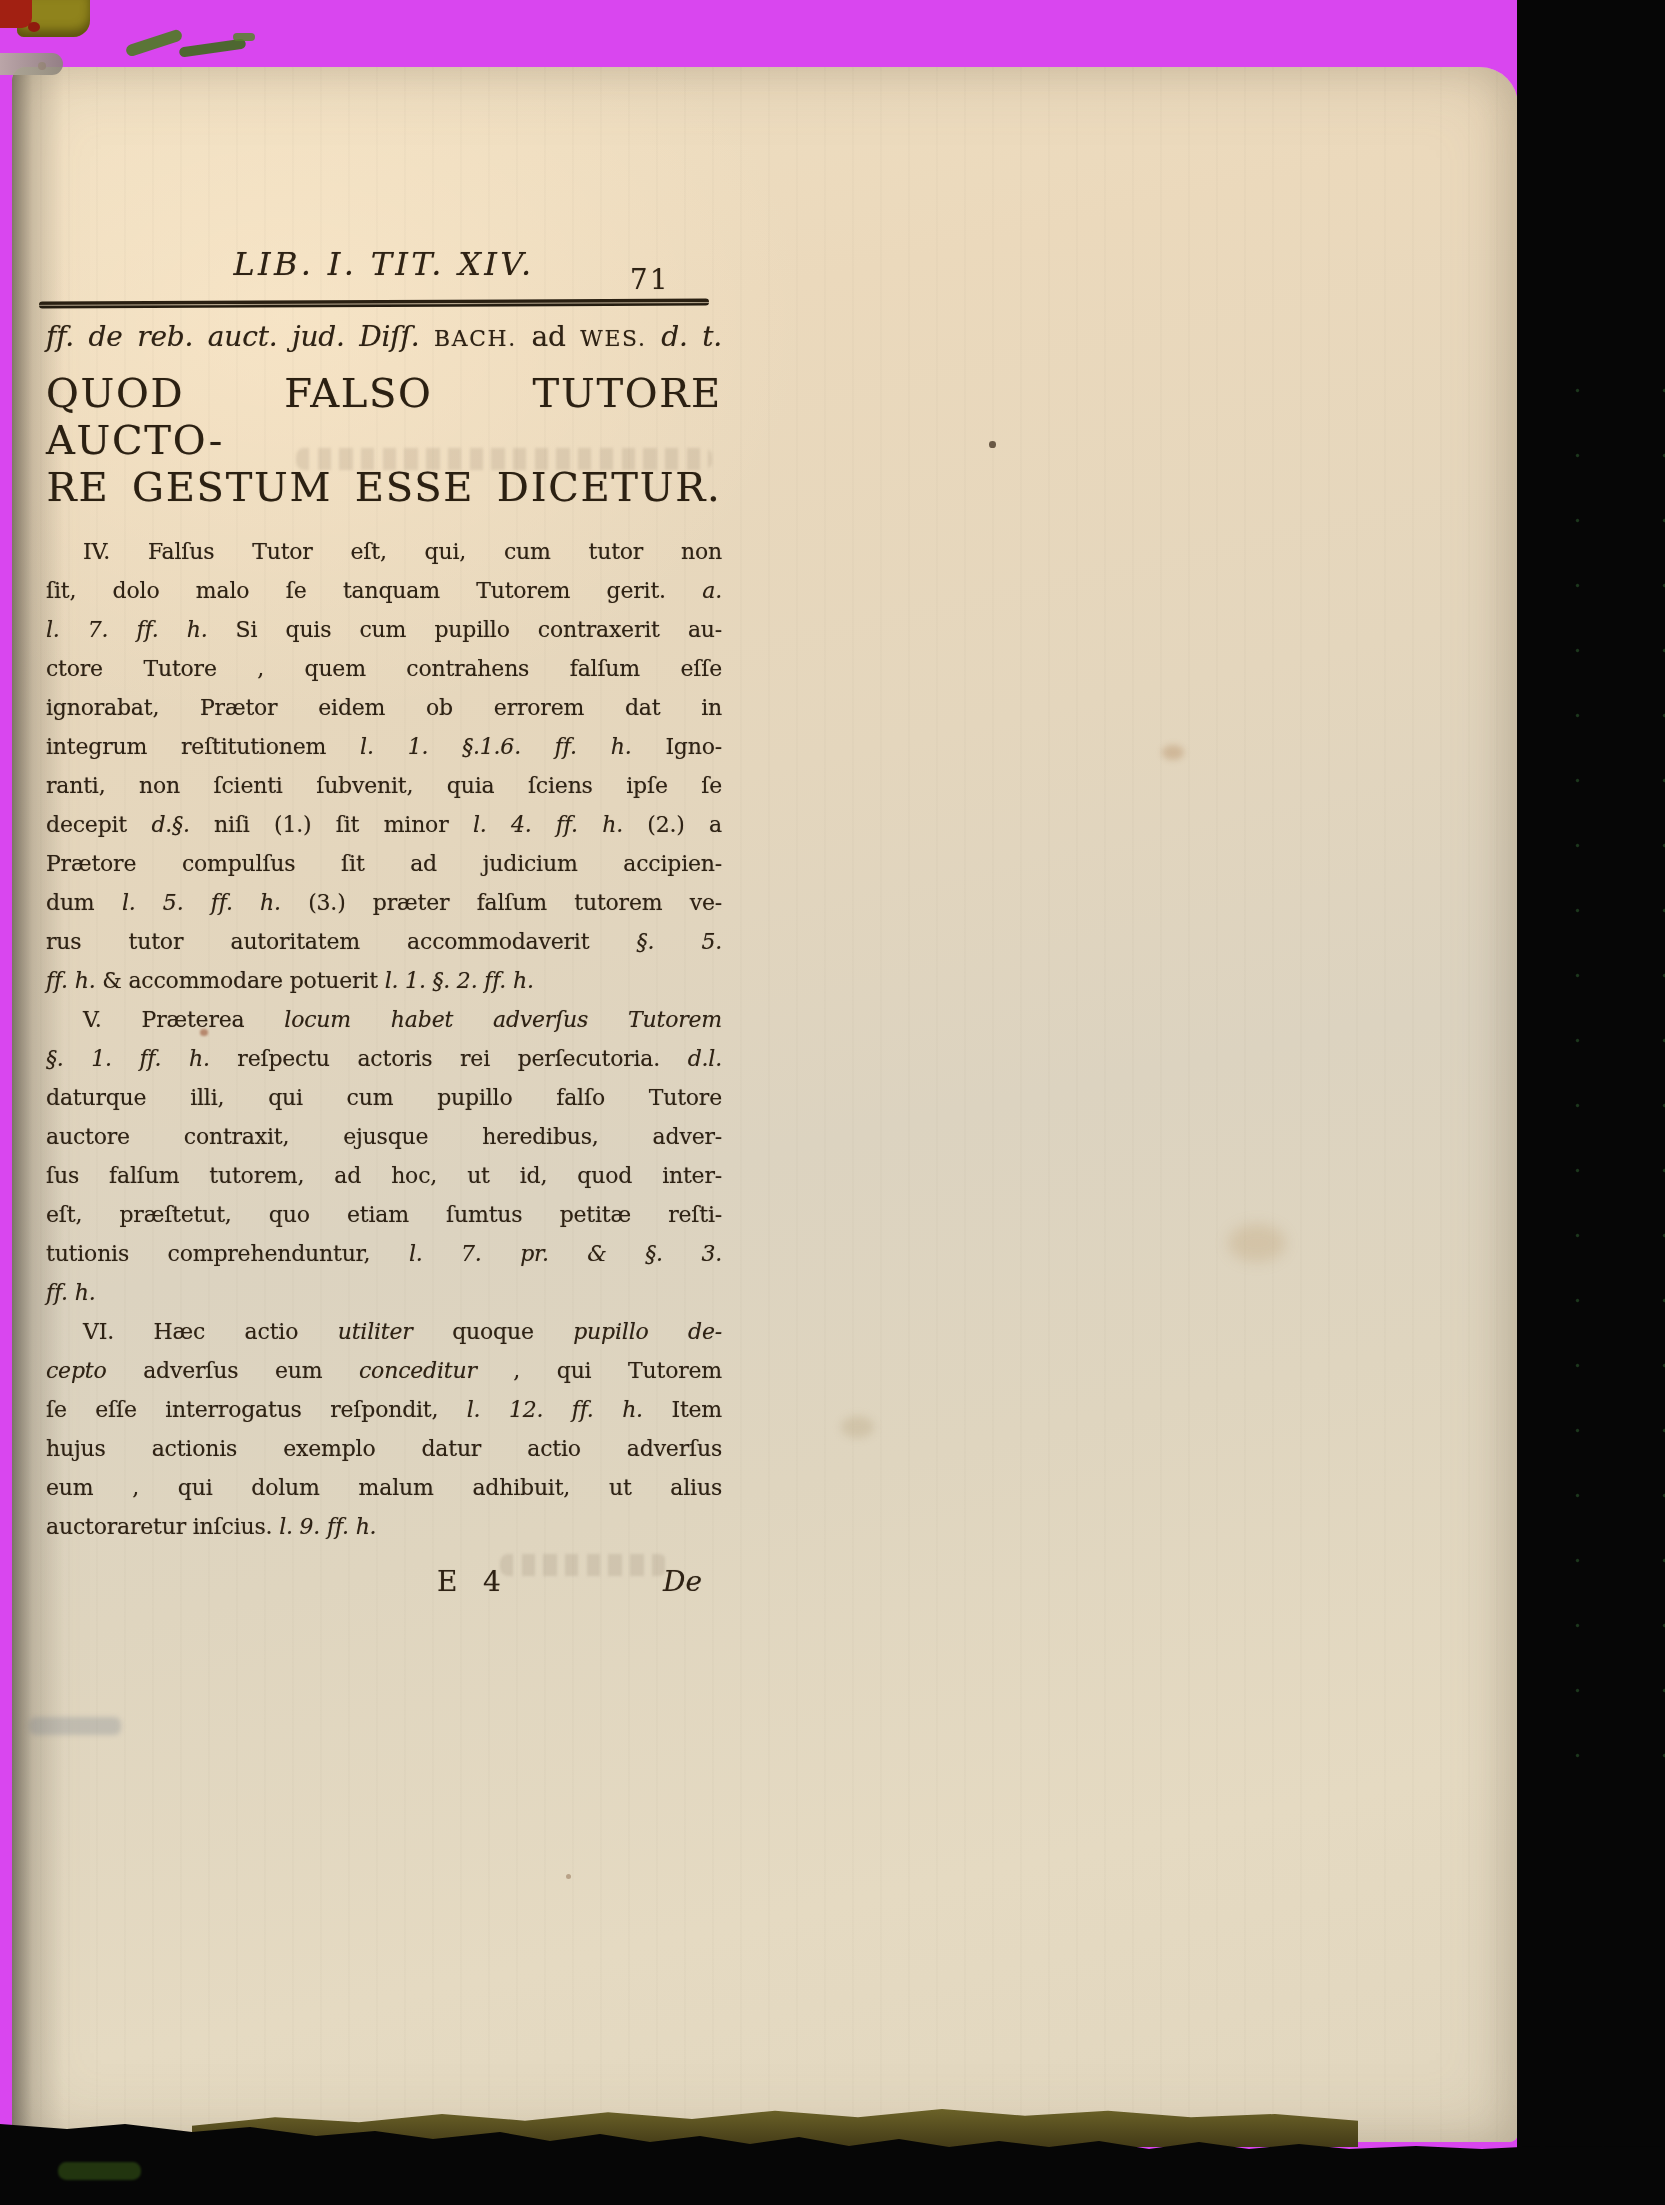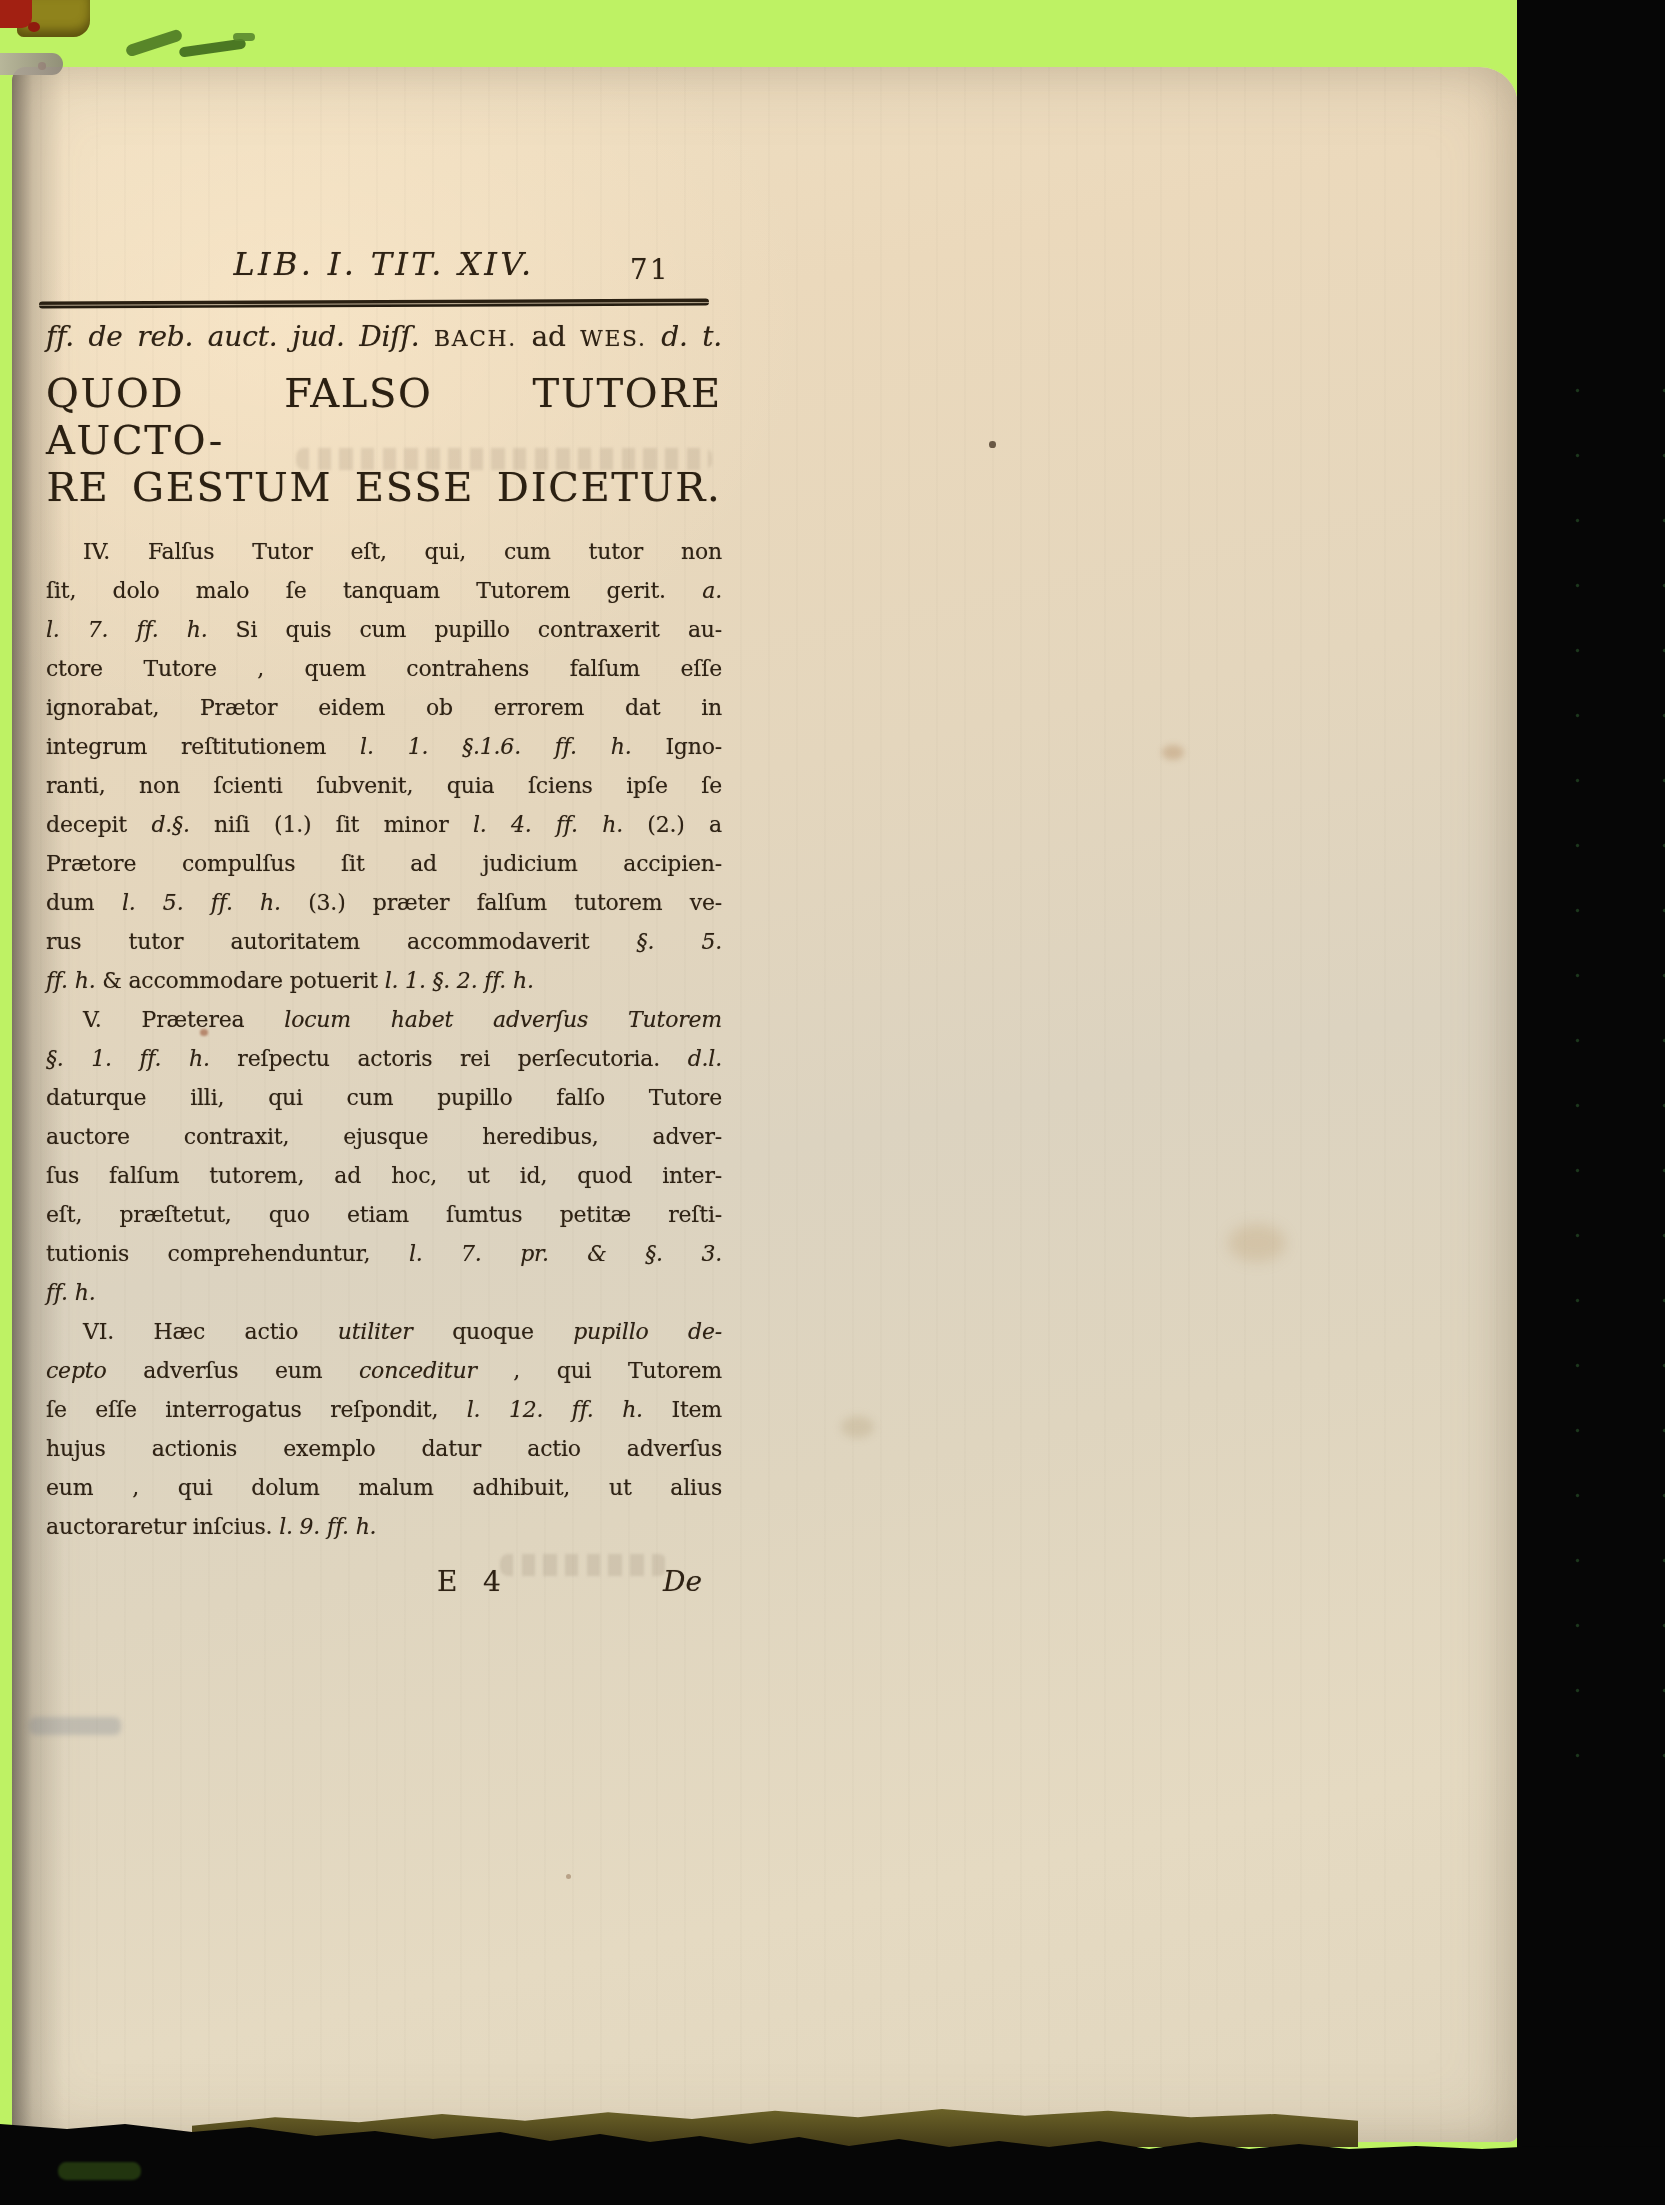--- a/index.html
+++ b/index.html
@@ -1,16 +1,16 @@
 <!DOCTYPE html>
 <html style="font-size:13.3px"><head>
 <meta charset="utf-8">
 <style>
   html,body{margin:0;padding:0;background:#060606;}
-  #screen{position:relative;width:1666px;height:2205px;background:#bef264;overflow:hidden;
+  #screen{position:relative;width:1666px;height:2205px;background:#d946ef;overflow:hidden;
           font-family:"DejaVu Serif","Liberation Serif",serif;}
 
   
   #paper{position:absolute;left:11.7px;top:67px;width:1506px;height:2075px;z-index:1;
     background:
       repeating-linear-gradient(90deg, rgba(150,140,118,.045) 0 1.7px, rgba(0,0,0,0) 1.7px 28px),
       radial-gradient(ellipse 750px 583px at 18% 12%, rgba(255,236,205,.55), rgba(255,236,205,0) 70%),
       linear-gradient(168deg,#efdfc2 0%,#ebd9bc 16%,#e4d6bd 36%,#dcd3c0 52%,#dfd5bf 66%,#e5dac2 84%,#e1d6be 100%);
     border-radius:13.3px 38px 8.3px 5px;
     box-shadow:inset 0 0 75px rgba(120,105,80,.25), inset -15px 0 33px rgba(120,110,90,.18);}
@@ -56,21 +56,21 @@
     background:repeating-linear-gradient(90deg, rgba(110,90,70,.14) 0 13.3px, rgba(0,0,0,0) 13.3px 21.7px);}
   #g1{left:296px;top:448px;width:416px;height:21.7px;}
   #g2{left:500px;top:1554px;width:167px;height:21.7px;}
 
   
   #textblock{position:absolute;left:46px;top:245px;width:676px;z-index:6;color:#2e2214;
     text-shadow:0 0 0.8px rgba(46,34,22,.45);}
   #running-header{position:relative;height:53px;}
   #running-title{position:absolute;left:50%;transform:translateX(-50%);top:0;
     font-style:italic;font-size:32px;letter-spacing:3.3px;white-space:nowrap;}
-  #page-number{position:absolute;right:52px;top:8px;font-size:27.5px;letter-spacing:2.5px;}
+  #page-number{position:absolute;right:52px;top:18px;font-size:27.5px;letter-spacing:2.5px;}
   #header-rule{width:670px;height:6.7px;margin:1.7px 0 11.7px -6.7px;border-radius:3.3px;transform:rotate(-.25deg);
     background:linear-gradient(180deg,#2a2012 42%, rgba(42,32,18,.3) 55%, #241c10 72%);}
 
   .line{font-size:22px;line-height:39px;letter-spacing:-0.2px;
         text-align:justify;text-align-last:justify;white-space:normal;}
   .line.end{text-align-last:left;}
   .line.indent{text-indent:37px;}
   .run-i{font-style:italic;}
   .run-sc{font-size:.78em;letter-spacing:1.7px;}
 

